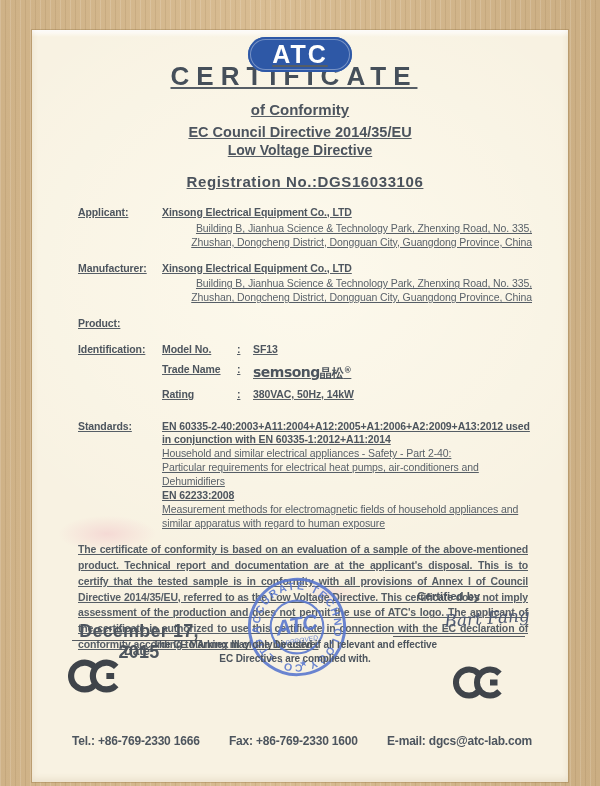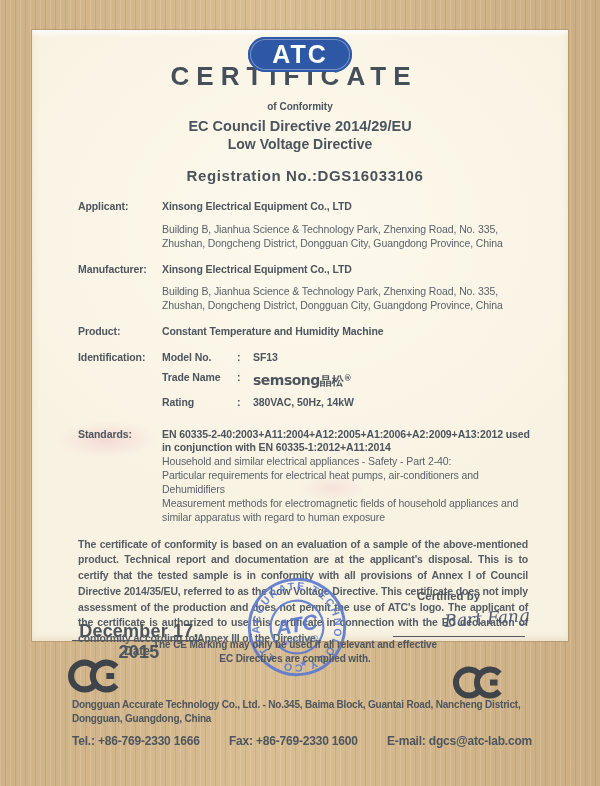--- a/index.html
+++ b/index.html
@@ -13,47 +13,47 @@
   .fr-bottom{clip-path:polygon(32px 750px,568px 750px,600px 786px,0 786px);
     background-image:repeating-linear-gradient(180deg,rgba(255,255,255,.14) 0 1px,transparent 1px 6px,rgba(125,92,50,.10) 6px 7px,transparent 7px 12px),
     linear-gradient(0deg,#cfb287 0%,#dcc29a 45%,#e5cda6 75%,#d7bc92 100%);}
   .fr-left{clip-path:polygon(0 0,32px 30px,32px 750px,0 786px);
     background-image:repeating-linear-gradient(90deg,rgba(255,255,255,.15) 0 1px,transparent 1px 5px,rgba(115,85,45,.12) 5px 6px,transparent 6px 10px),
     linear-gradient(90deg,#c2a67b 0%,#d1b58a 55%,#c8ab80 100%);}
   .fr-right{clip-path:polygon(600px 0,600px 786px,568px 750px,568px 30px),;
     background-image:repeating-linear-gradient(90deg,rgba(255,255,255,.15) 0 1px,transparent 1px 5px,rgba(115,85,45,.12) 5px 6px,transparent 6px 10px),
     linear-gradient(270deg,#cbae83 0%,#d9bd93 55%,#cfb287 100%);}
   
-  .paper{position:absolute;left:32px;top:30px;width:536px;height:611px;
+  .paper{position:absolute;left:32px;top:30px;width:536px;height:752px;
     background-color:#f8f2e2;
     background-image:
       linear-gradient(180deg,#ffffff 0,rgba(255,255,255,0) 7px),
       radial-gradient(ellipse 70px 26px at 14% 67%,rgba(231,120,160,.20),transparent 70%),
       radial-gradient(ellipse 46px 18px at 56% 75%,rgba(231,120,160,.14),transparent 70%),
       radial-gradient(ellipse 420px 360px at 50% 32%,rgba(255,253,242,.65),transparent 85%);
     box-shadow:0 0 0 1px rgba(150,118,70,.35),inset 0 -3px 6px rgba(160,128,80,.15);
-    color:#565e66;}
+    color:#565e66;text-decoration:underline;}
   .c{text-align:center;}
   .pill{width:104px;height:35px;margin:7px auto 0;background:#2e58a6;border-radius:18px;
     display:flex;align-items:center;justify-content:center;position:relative;z-index:2;
     color:#fff;font-weight:bold;font-size:25px;letter-spacing:2px;
     box-shadow:inset 0 0 0 2px #2e58a6,inset 0 0 0 3px rgba(255,255,255,.35);}
   .title{position:relative;z-index:1;margin:-11px 0 0;font-size:26px;font-weight:bold;
     letter-spacing:7px;color:#454f5a;transform:translateX(-6px);}
-  .s1{margin-top:9px;font-size:10px;font-weight:bold;color:#4c545e;}
+  .s1{margin-top:9px;font-size:15px;font-weight:bold;color:#4c545e;}
   .s2{margin-top:6px;font-size:14.5px;font-weight:bold;color:#4c545e;}
   .s3{margin-top:2px;font-size:14px;font-weight:bold;color:#4c545e;}
   .reg{margin-top:15px;font-size:15px;font-weight:bold;letter-spacing:.6px;color:#4a525c;padding-left:10px;}
   
   .fields{margin:16px 36px 0 46px;font-size:10.5px;letter-spacing:-.1px;line-height:1.32;}
   .frow{display:flex;margin-bottom:12px;}
   .flabel{flex:0 0 84px;font-weight:bold;color:#4d555e;}
   .fval{flex:1;min-width:0;}
   .fname{font-weight:bold;color:#4d555e;}
-  .faddr{margin-top:9px;color:#5a626a;}
+  .faddr{margin-top:2px;color:#5a626a;text-align:right;}
   .subrow{display:flex;margin-bottom:6px;font-weight:bold;color:#4d555e;align-items:flex-start;}
   .sl{flex:0 0 75px;}
   .sc{flex:0 0 16px;}
   .brand{font-family:"DejaVu Sans",sans-serif;font-weight:bold;font-size:14px;letter-spacing:-.5px;color:#4d555e;}
   .brand-cjk{font-size:12px;letter-spacing:0;}
   .brand-reg{font-size:8px;vertical-align:super;}
   .sline{color:#5a626a;}
   .sline.b{font-weight:bold;color:#4d555e;}
   .decl{margin:12px 40px 0 46px;text-align:justify;font-size:10.5px;font-weight:bold;
     letter-spacing:-.15px;line-height:1.5;color:#555d65;}
@@ -101,21 +101,21 @@
   <div class="fr fr-left"></div>
   <div class="fr fr-right"></div>
 
   <div class="paper">
 
     <div class="pill">
       <span>ATC</span>
     </div>
     <div class="title c">CERTIFICATE</div>
     <div class="s1 c">of Conformity</div>
-    <div class="s2 c">EC Council Directive 2014/29/EU</div>
+    <div class="s2 c">EC Council Directive 2014/35/EU</div>
     <div class="s3 c">Low Voltage Directive</div>
     <div class="reg c">Registration No.:DGS16033106</div>
 
     <div class="fields">
 
       <div class="frow">
         <div class="flabel">Applicant:</div>
         <div class="fval">
           <div class="fname">Xinsong Electrical Equipment Co., LTD</div>
           <div class="faddr">Building B, Jianhua Science &amp; Technology Park, Zhenxing Road, No. 335, Zhushan, Dongcheng District, Dongguan City, Guangdong Province, China</div>
@@ -125,21 +125,20 @@
       <div class="frow">
         <div class="flabel">Manufacturer:</div>
         <div class="fval">
           <div class="fname">Xinsong Electrical Equipment Co., LTD</div>
           <div class="faddr">Building B, Jianhua Science &amp; Technology Park, Zhenxing Road, No. 335, Zhushan, Dongcheng District, Dongguan City, Guangdong Province, China</div>
         </div>
       </div>
 
       <div class="frow">
         <div class="flabel">Product:</div>
-        <div class="fval fname">Constant Temperature and Humidity Machine</div>
       </div>
 
       <div class="frow">
         <div class="flabel">Identification:</div>
         <div class="fval">
           <div class="subrow">
             <span class="sl">Model No.</span>
             <span class="sc">:</span>
             <span>SF13</span>
           </div>
@@ -157,20 +156,21 @@
           </div>
         </div>
       </div>
 
       <div class="frow" style="margin-bottom:0">
         <div class="flabel">Standards:</div>
         <div class="fval">
           <div class="sline b">EN 60335-2-40:2003+A11:2004+A12:2005+A1:2006+A2:2009+A13:2012 used in conjunction with EN 60335-1:2012+A11:2014</div>
           <div class="sline">Household and similar electrical appliances - Safety - Part 2-40:</div>
           <div class="sline">Particular requirements for electrical heat pumps, air-conditioners and Dehumidifiers</div>
+          <div class="sline b">EN 62233:2008</div>
           <div class="sline">Measurement methods for electromagnetic fields of household appliances and similar apparatus with regard to human exposure</div>
         </div>
       </div>
     </div>
 
     <p class="decl">The certificate of conformity is based on an evaluation of a sample of the above-mentioned product. Technical report and documentation are at the applicant's disposal. This is to certify that the tested sample is in conformity with all provisions of Annex I of Council Directive 2014/35/EU, referred to as the Low Voltage Directive. This certificate does not imply assessment of the production and does not permit the use of ATC's logo. The applicant of the certificate is authorized to use this certificate in connection with the EC declaration of conformity according to Annex III of the Directive.</p>
 
     <svg class="abs stamp" viewBox="0 0 120 120">
       <circle cx="60" cy="60" r="56" fill="none" stroke="#5b79cf" stroke-width="3.5"></circle>
       <circle cx="60" cy="60" r="31" fill="none" stroke="#5b79cf" stroke-width="2.5"></circle>
@@ -192,21 +192,20 @@
     <div class="abs date-lab">Date</div>
 
     <svg class="abs ce ce-left" width="56" height="38" viewBox="0 0 108 72">
         <use href="#ce-sym"></use>
       </svg>
     <div class="abs ce-note">The CE Marking may only be used if all relevant and effective EC Directives are complied with.</div>
     <svg class="abs ce ce-right" width="54" height="37" viewBox="0 0 108 72">
         <use href="#ce-sym"></use>
       </svg>
 
-    <div class="abs f-addr">Dongguan Accurate Technology Co., Ltd. - No.345, Baima Block, Guantai Road, Nancheng District, Dongguan, Guangdong, China</div>
     <div class="abs contact">
       <span>Tel.: +86-769-2330 1666</span>
       <span>Fax: +86-769-2330 1600</span>
       <span>E-mail: dgcs@atc-lab.com</span>
     </div>
 
   </div>
 </div>
 
 </body></html>

